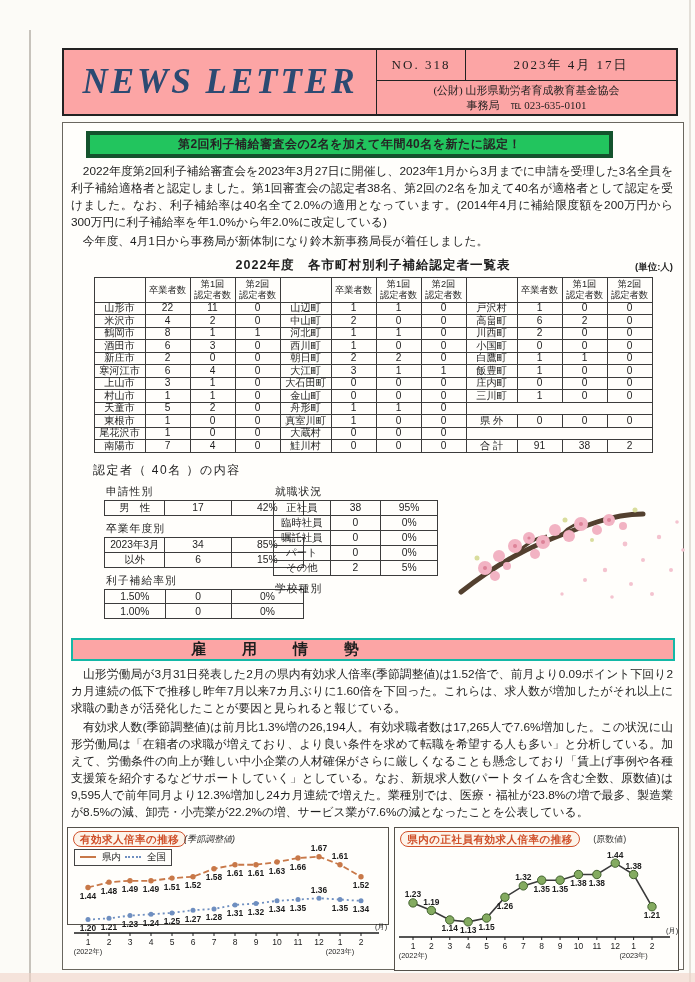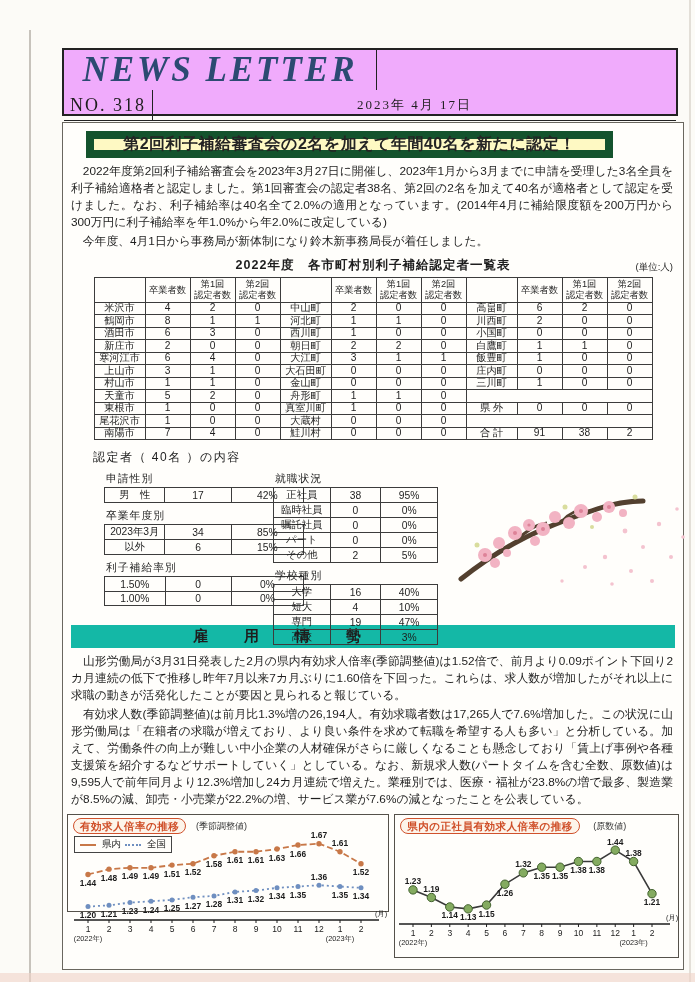--- a/index.html
+++ b/index.html
@@ -10,53 +10,53 @@
     color:#1e1e1e;
   }
   
   .scan-edge-left{position:absolute;left:29px;top:30px;width:2px;height:952px;background:#9a958d;opacity:.55;}
   .scan-band-bottom{position:absolute;left:0;bottom:0;width:695px;height:9px;background:#f0d3c8;opacity:.6;}
   .scan-edge-right{position:absolute;right:4px;top:0;width:2px;height:982px;background:#d8d3ca;opacity:.7;}
 
   
   .header-box{
     position:absolute;left:62px;top:48px;width:616px;height:68px;
-    border:2px solid #222;display:flex;background:#f0abfc;box-sizing:border-box;flex-direction:column;
+    border:2px solid #222;display:flex;background:#fca5a5;box-sizing:border-box;
   }
   .hb-left{width:312px;border-right:1.5px solid #222;display:flex;align-items:center;justify-content:center;}
   .news-title{
     font-family:"Liberation Serif","DejaVu Serif",serif;
     font-style:italic;font-weight:bold;font-size:35px;color:#2c4a72;letter-spacing:3px;
   }
   .hb-right{flex:1;display:flex;flex-direction:column;}
   .hb-row1{height:30px;border-bottom:1.5px solid #222;display:flex;}
   .hb-no{width:88px;border-right:1.5px solid #222;display:flex;align-items:center;justify-content:center;
-    font-family:"Liberation Serif","DejaVu Serif",serif;font-size:18px;letter-spacing:2px;}
+    font-family:"Liberation Serif","DejaVu Serif",serif;font-size:13px;letter-spacing:2px;}
   .hb-date{flex:1;display:flex;align-items:center;justify-content:center;
     font-family:"Liberation Serif","DejaVu Serif",serif;font-size:13px;letter-spacing:2px;}
   .hb-row2{flex:1;display:flex;flex-direction:column;align-items:center;justify-content:center;
     font-size:11px;line-height:1.3;font-family:"Liberation Serif","DejaVu Serif",serif;}
 
   
   .main-frame{
     position:absolute;left:62px;top:122px;width:622px;height:848px;
     border:1px solid #6a675f;box-sizing:border-box;background:#fffefb;
   }
   .headline-banner{
     margin:8px auto 0 23px;width:527px;height:27px;box-sizing:border-box;
-    border:8px solid #14532d;background:#fef9c3;
+    border:4px solid #14532d;background:#22c55e;
     display:flex;align-items:center;justify-content:center;
-    font-size:16px;font-weight:bold;color:#242424;letter-spacing:.5px;white-space:nowrap;
+    font-size:12px;font-weight:bold;color:#242424;letter-spacing:.5px;white-space:nowrap;
   }
   .para{margin:5px 10px 0 8px;font-size:11.8px;line-height:1.44;text-align:justify;}
   .para.tight{margin-top:2px;}
 
   .table-title-row{position:relative;margin-top:5px;text-align:center;}
   .table-title{font-size:12.5px;font-weight:bold;letter-spacing:1px;}
-  .unit-note{position:absolute;right:10px;bottom:0;font-size:9.5px;font-weight:normal;}
+  .unit-note{position:absolute;right:10px;bottom:0;font-size:9.5px;font-weight:bold;}
 
   table.muni{border-collapse:collapse;margin:3px auto 0;}
   table.muni th,table.muni td{border:1px solid #3c3c3c;padding:0;text-align:center;}
   table.muni th{font-size:9.3px;font-weight:normal;line-height:1.15;height:24px;background:#fffefb;}
   table.muni td{font-size:10.2px;height:11.5px;line-height:1.05;}
   table.muni td.name{width:50px;}
   table.muni td.num{width:44px;}
   table.muni td.blank{background:#fffefb;}
 
   .breakdown-heading{margin:9px 0 3px 30px;font-size:12px;letter-spacing:1.5px;}
@@ -69,36 +69,36 @@
   .bk-col-left table.small td:nth-child(1){width:56px;}
   .bk-col-left table.small td:nth-child(2){width:62px;}
   .bk-col-left table.small td:nth-child(3){width:68px;}
   .bk-col-right table.small td:nth-child(1){width:52px;}
   .bk-col-right table.small td:nth-child(2){width:46px;}
   .bk-col-right table.small td:nth-child(3){width:52px;}
   .blossom{position:absolute;left:360px;top:0px;}
 
   .employment-bar{
     margin:6px 8px 0 8px;height:23px;box-sizing:border-box;
-    border:4px solid #14b8a6;background:#14b8a6;
+    border:2px solid #14b8a6;background:#fca5a5;
     display:flex;align-items:center;
     font-size:15px;font-weight:bold;padding-left:118px;letter-spacing:2px;white-space:nowrap;
   }
 
   .charts-row{display:flex;gap:5px;margin:6px 4px 0 4px;}
   .chart-box{position:relative;border:1.5px solid #55514a;box-sizing:border-box;background:#fffefb;}
   .chart-box.c1{width:328px;height:98px;}
   .chart-box.c2{width:290px;height:144px;}
   .chart-title-pill{
     position:absolute;left:5px;top:3px;z-index:2;
     border:1.5px solid #d0512c;border-radius:9px;color:#cf4e28;background:#fdf4ea;
     font-size:10.5px;font-weight:bold;padding:0 6px;line-height:14px;white-space:nowrap;letter-spacing:.5px;
   }
   .chart-subtitle{position:absolute;top:5px;z-index:2;font-size:9px;color:#333;white-space:nowrap;}
-  .c1 .chart-subtitle{left:128px;}
+  .c1 .chart-subtitle{left:116px;font-style:italic;}
   .c2 .chart-subtitle{left:198px;}
   .legend{
     position:absolute;left:6px;top:21px;z-index:2;border:1px solid #444;background:#fffefb;
     font-size:9.5px;padding:1px 5px;display:flex;align-items:center;gap:4px;white-space:nowrap;
   }
   .ls{display:inline-block;width:16px;height:0;margin-right:2px;}
   .ls.solid{border-top:2px solid #c87848;}
   .ls.dotted{border-top:2px dotted #6f8fc0;}
   svg.chart{position:absolute;left:0;top:0;}
   svg.chart text.tk{font-size:8.5px;text-anchor:middle;fill:#1c1c1c;font-family:"Liberation Sans","DejaVu Sans",sans-serif;}
@@ -152,20 +152,34 @@
           <th></th>
           <th>卒業者数</th>
           <th>第1回<br>認定者数</th>
           <th>第2回<br>認定者数</th>
           <th></th>
           <th>卒業者数</th>
           <th>第1回<br>認定者数</th>
           <th>第2回<br>認定者数</th>
         </tr>
         <tr>
+          <td class="name">山形市</td>
+          <td class="num">22</td>
+          <td class="num">11</td>
+          <td class="num">0</td>
+          <td class="name">山辺町</td>
+          <td class="num">1</td>
+          <td class="num">1</td>
+          <td class="num">0</td>
+          <td class="name">戸沢村</td>
+          <td class="num">1</td>
+          <td class="num">0</td>
+          <td class="num">0</td>
+        </tr>
+        <tr>
           <td class="name">米沢市</td>
           <td class="num">4</td>
           <td class="num">2</td>
           <td class="num">0</td>
           <td class="name">中山町</td>
           <td class="num">2</td>
           <td class="num">0</td>
           <td class="num">0</td>
           <td class="name">高畠町</td>
           <td class="num">6</td>
@@ -379,44 +393,20 @@
               <td>0%</td>
             </tr>
             <tr>
               <td>その他</td>
               <td>2</td>
               <td>5%</td>
             </tr>
           </tbody>
         </table>
         <div class="small-title">学校種別</div>
-        <table class="small">
-          <tbody>
-            <tr>
-              <td>大学</td>
-              <td>16</td>
-              <td>40%</td>
-            </tr>
-            <tr>
-              <td>短大</td>
-              <td>4</td>
-              <td>10%</td>
-            </tr>
-            <tr>
-              <td>専門</td>
-              <td>19</td>
-              <td>47%</td>
-            </tr>
-            <tr>
-              <td>高校</td>
-              <td>1</td>
-              <td>3%</td>
-            </tr>
-          </tbody>
-        </table>
       </div>
     <svg class="blossom" width="245" height="135" viewBox="0 0 245 135">
       <g>
         <path d="M14,110 C 55,78 85,62 150,40 C 165,35 180,32 196,32" fill="none" stroke="#53402f" stroke-width="5" stroke-linecap="round"></path>
         <path d="M70,72 C 78,62 88,56 100,54" fill="none" stroke="#53402f" stroke-width="3"></path>
         <path d="M115,52 C 122,44 132,40 140,40" fill="none" stroke="#53402f" stroke-width="2.5"></path>
       </g>
       <g fill="#f2b3c3">
         <circle cx="38" cy="86" r="7"></circle>
           <circle cx="52" cy="74" r="6"></circle>

